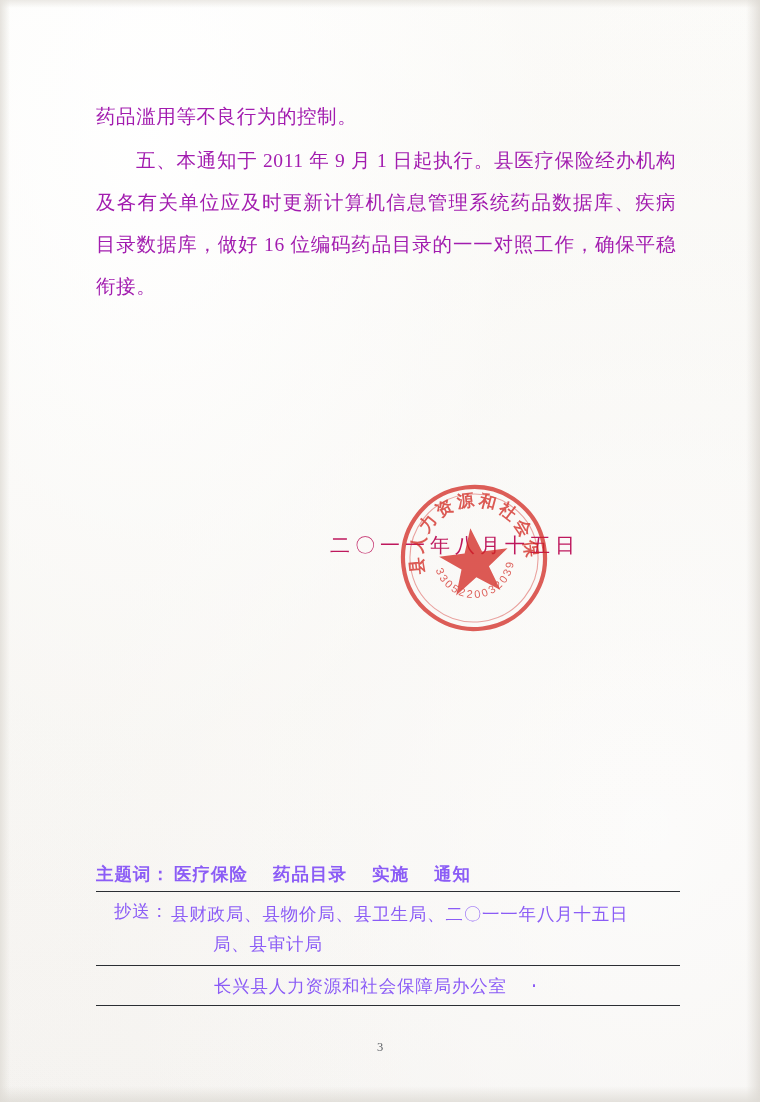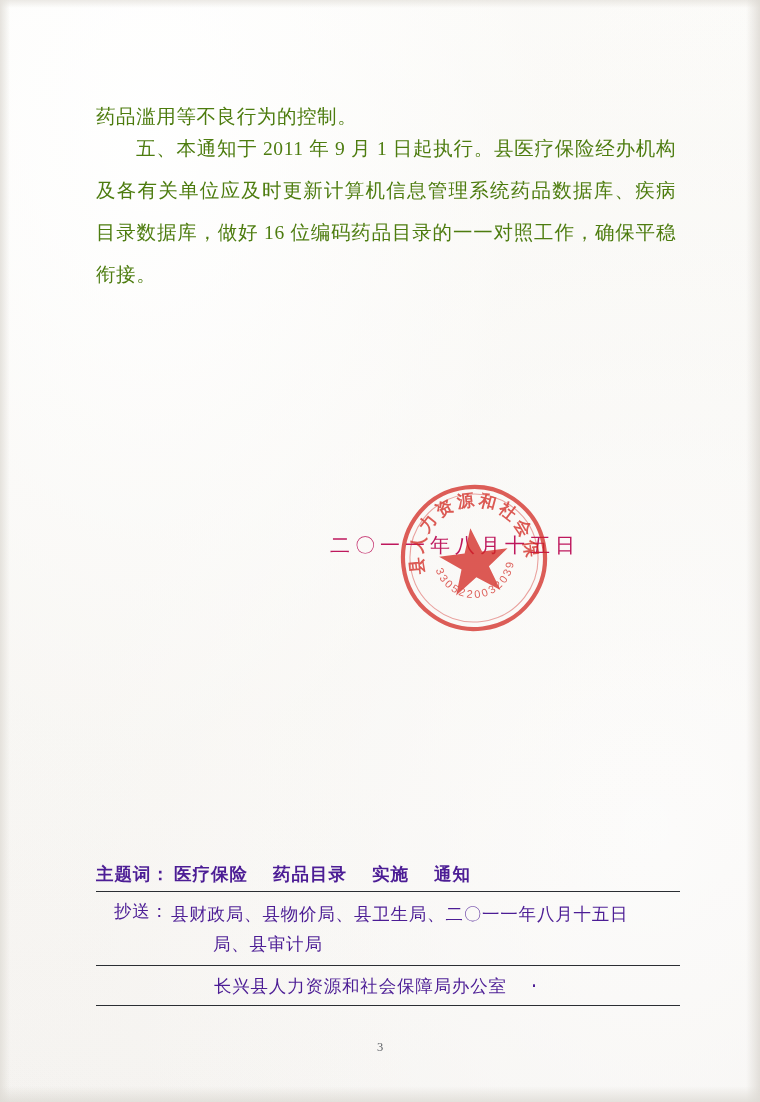--- a/index.html
+++ b/index.html
@@ -53,26 +53,26 @@
   }
 
   
   .body-text {
     position: absolute;
     left: 96px;
     width: 580px;
     font-size: 19.5px;
     line-height: 42px;
     letter-spacing: 0.6px;
-    color: #4d7c0f;
+    color: #a21caf;
     text-align: justify;
     text-justify: inter-character;
   }
   #para-continued { top: 96px; }
-  #para-five { top: 128px; }
+  #para-five { top: 140px; }
   .indent { text-indent: 40px; }
 
   
   .date-line {
     position: absolute;
     top: 532px;
     left: 330px;
     font-size: 20px;
     letter-spacing: 5px;
     color: #be185d;
@@ -91,21 +91,21 @@
   }
   .seal svg { display: block; }
 
   
   .footer {
     position: absolute;
     left: 96px;
     top: 862px;
     width: 584px;
     font-size: 17.5px;
-    color: #4c1d95;
+    color: #8b5cf6;
   }
   .kw-row {
     display: flex;
     align-items: baseline;
     padding-bottom: 5px;
     font-weight: bold;
     letter-spacing: 1px;
   }
   .kw-label { white-space: nowrap; }
   .kw-terms {

